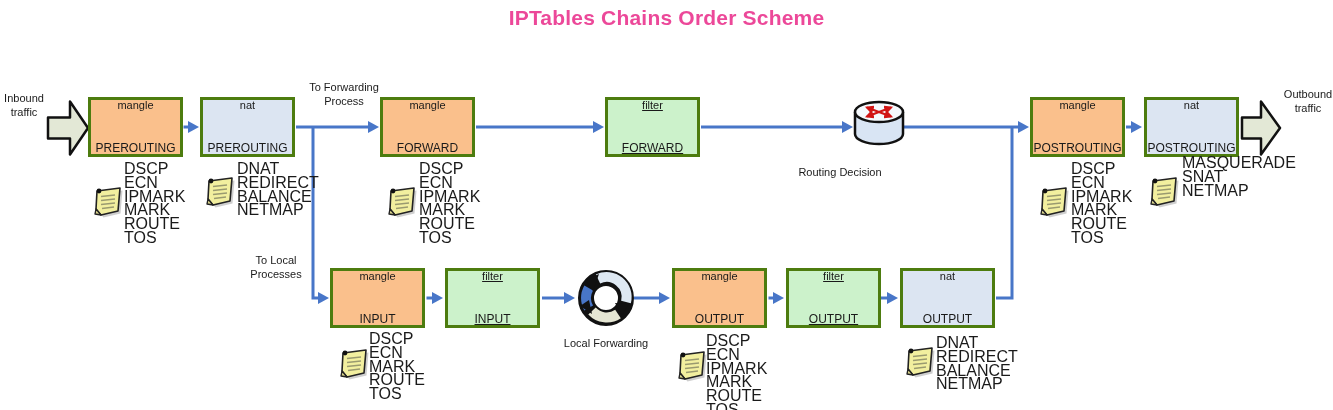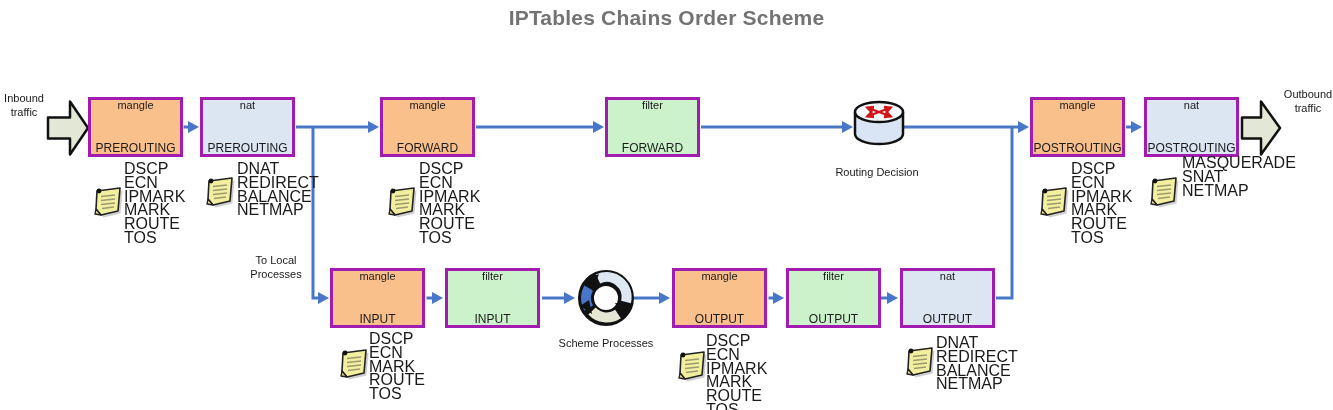--- a/index.html
+++ b/index.html
@@ -1,30 +1,30 @@
 <!DOCTYPE html>
 <html style="--mangle-fill: #FAC08C; --filter-fill: #CCF2CB; --nat-fill: #DCE5F2; --connector-blue: #4876C8; --traffic-arrow-fill: #E3E8D6; --note-fill: #F2EF9F;"><head>
 <meta charset="utf-8">
 <style>
   * { margin:0; padding:0; box-sizing:border-box; }
   html,body { background:#fff; }
   body { font-family:"Liberation Sans", sans-serif; color:#1a1a1a; }
   .canvas { position:relative; width:1333px; height:410px; background:#fff; overflow:hidden; }
   .title { position:absolute; top:6px; left:0; width:100%; text-align:center;
-           font-size:21px; font-weight:bold; color:#737373; letter-spacing:0.2px; }
+           font-size:21px; font-weight:bold; color:#ec4899; letter-spacing:0.2px; }
   svg.overlay { position:absolute; left:0; top:0; }
   .conn { stroke:var(--connector-blue,#4876C8); stroke-width:3; fill:none; }
   .chead { fill:var(--connector-blue,#4876C8); stroke:none; }
   .traffic { fill:var(--traffic-arrow-fill,#E3E8D6); stroke:#111; stroke-width:2.5; stroke-linejoin:round; }
-  .box { position:absolute; width:95px; height:60px; border:3px solid #a21caf; background:#fff;
+  .box { position:absolute; width:95px; height:60px; border:3px solid #4d7c0f; background:#fff;
          display:flex; flex-direction:column; align-items:center; justify-content:center; gap:12px; }
   .box .tname { font-size:11px; line-height:11px; }
   .box .cname { font-size:12px; line-height:11.5px;margin-top:20px; }
   .box.mangle { background:var(--mangle-fill,#FAC08C); }
-  .box.filter { background:var(--filter-fill,#CCF2CB); }
+  .box.filter { background:var(--filter-fill,#CCF2CB);text-decoration:underline; }
   .box.nat    { background:var(--nat-fill,#DCE5F2); }
   .note-list { position:absolute; font-size:16px; line-height:13.8px; white-space:nowrap; }
   .flabel { position:absolute; font-size:11px; line-height:13.5px; text-align:center; white-space:pre-line; }
 </style>
 </head>
 <body>
 
 <div class="canvas">
 
   <div class="title">IPTables Chains Order Scheme</div>
@@ -214,18 +214,20 @@
       <div>DNAT</div>
       <div>REDIRECT</div>
       <div>BALANCE</div>
       <div>NETMAP</div>
     </div>
 
   <div class="flabel" style="left:0px;top:92px;width:48px">Inbound
 traffic</div>
   <div class="flabel" style="left:1283px;top:88px;width:50px">Outbound
 traffic</div>
+  <div class="flabel" style="left:298px;top:81px;width:92px">To Forwarding
+Process</div>
   <div class="flabel" style="left:238px;top:254px;width:76px">To Local
 Processes</div>
-  <div class="flabel" style="left:826px;top:166px;width:102px">Routing Decision</div>
-  <div class="flabel" style="left:556px;top:337px;width:100px">Scheme Processes</div>
+  <div class="flabel" style="left:789px;top:166px;width:102px">Routing Decision</div>
+  <div class="flabel" style="left:556px;top:337px;width:100px">Local Forwarding</div>
 
 </div>
 
 </body></html>

